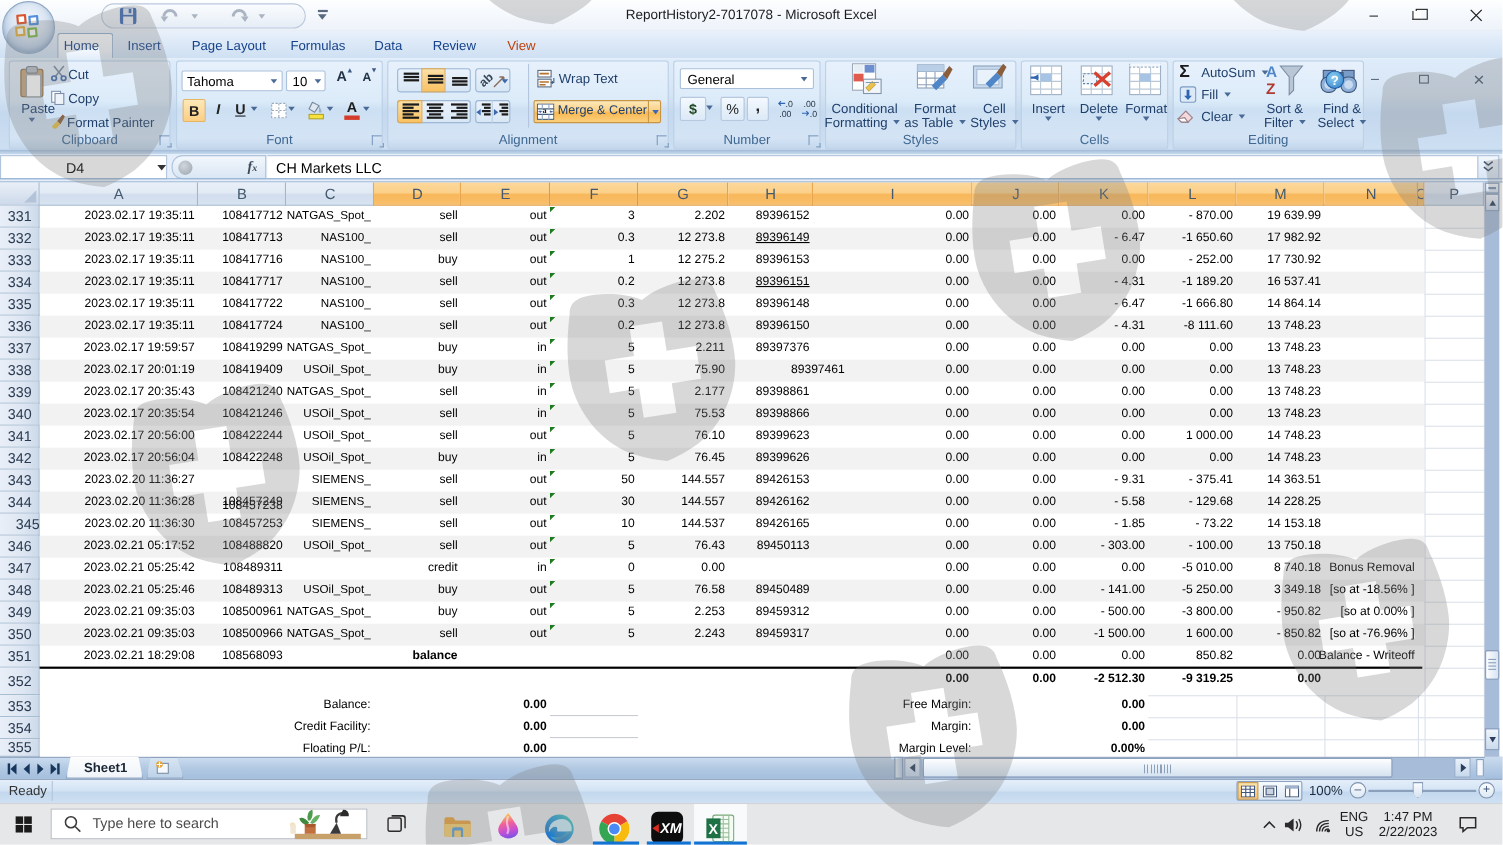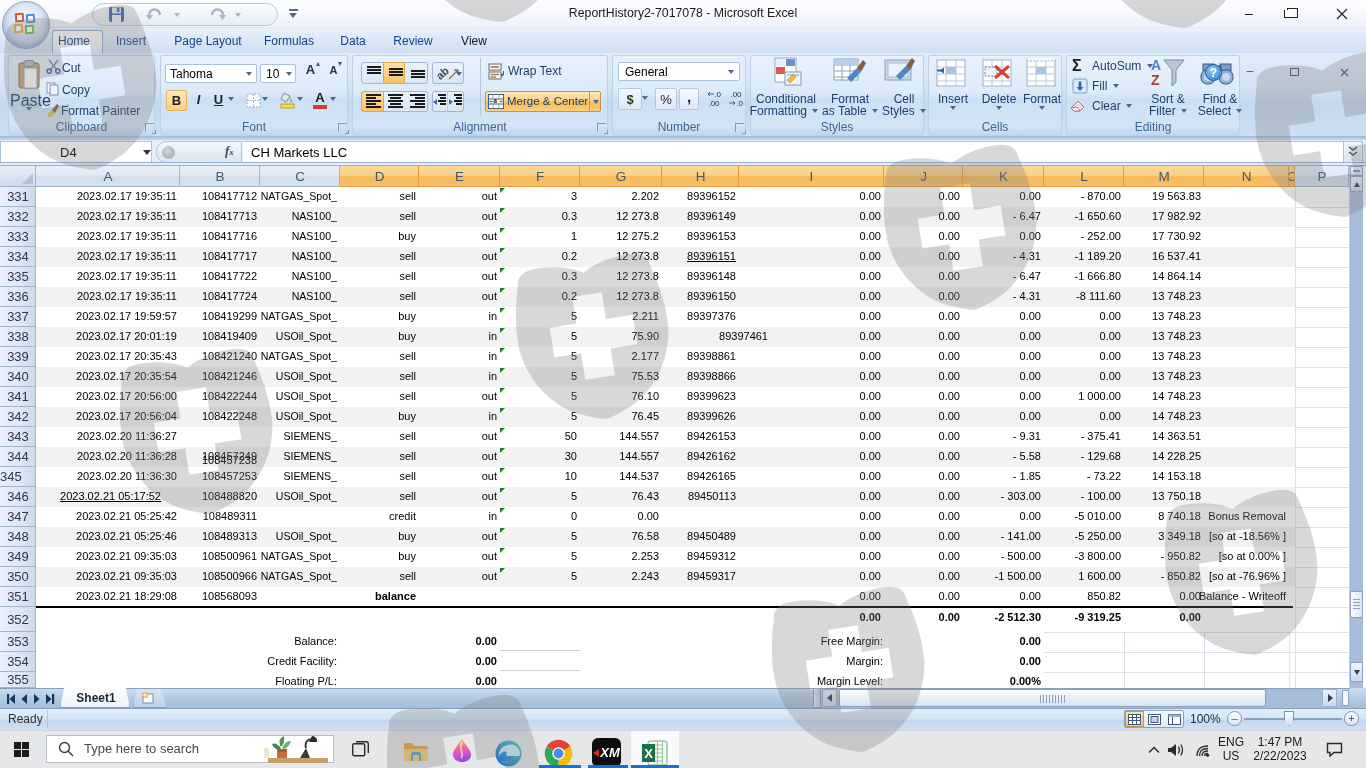--- a/index.html
+++ b/index.html
@@ -40,21 +40,21 @@
     <path d="M1,1 L11,11 M11,1 L1,11" stroke="#222" stroke-width="1.2"></path>
   </svg>
 <div style="position:absolute;left:0;top:28px;width:1366px;height:25px;background:linear-gradient(180deg,#e9f1fb 0%,#d8e6f6 60%,#cfe0f3 100%);"></div>
 <div style="position:absolute;left:52px;top:30px;width:51px;height:23px;background:linear-gradient(180deg,#ffffff,#f2f7fd 70%,#e4eefa);border:1px solid #93aecd;border-bottom:none;border-radius:3px 3px 0 0;"></div>
 <div style="position:absolute;left:52px;top:34px;width:44px;height:15px;text-align:center;font-size:12px;color:#15428b;">Home</div>
 <div style="position:absolute;left:107px;top:34px;width:48px;height:15px;text-align:center;font-size:12px;color:#15428b;">Insert</div>
 <div style="position:absolute;left:168px;top:34px;width:80px;height:15px;text-align:center;font-size:12px;color:#15428b;">Page Layout</div>
 <div style="position:absolute;left:257px;top:34px;width:64px;height:15px;text-align:center;font-size:12px;color:#15428b;">Formulas</div>
 <div style="position:absolute;left:329px;top:34px;width:48px;height:15px;text-align:center;font-size:12px;color:#15428b;">Data</div>
 <div style="position:absolute;left:385px;top:34px;width:56px;height:15px;text-align:center;font-size:12px;color:#15428b;">Review</div>
-<div style="position:absolute;left:450px;top:34px;width:48px;height:15px;text-align:center;font-size:12px;color:#0f172a;">View</div>
+<div style="position:absolute;left:450px;top:34px;width:48px;height:15px;text-align:center;font-size:12px;color:#c2410c;">View</div>
 <div style="position:absolute;left:0;top:53px;width:1366px;height:83px;background:linear-gradient(180deg,#dfecfa 0%,#d5e4f4 40%,#c4d8ee 60%,#cddff2 100%);"></div>
 <div style="position:absolute;left:0;top:136px;width:1366px;height:4px;background:linear-gradient(180deg,#9db8d6,#c8dbef);"></div>
 <div style="position:absolute;left:8px;top:55px;width:147px;height:81px;border:1px solid #bcd0e6;border-radius:3px;background:linear-gradient(180deg,#e7f1fc 0%,#dcebf9 45%,#cde0f3 55%,#d4e4f5 88%,#c3d7ec 100%);"></div>
 <div style="position:absolute;left:8px;top:120px;width:147px;height:16px;text-align:center;font-size:12px;color:#3e6792;">Clipboard</div>
 <div style="position:absolute;left:160px;top:55px;width:188px;height:81px;border:1px solid #bcd0e6;border-radius:3px;background:linear-gradient(180deg,#e7f1fc 0%,#dcebf9 45%,#cde0f3 55%,#d4e4f5 88%,#c3d7ec 100%);"></div>
 <div style="position:absolute;left:160px;top:120px;width:188px;height:16px;text-align:center;font-size:12px;color:#3e6792;">Font</div>
 <div style="position:absolute;left:352px;top:55px;width:256px;height:81px;border:1px solid #bcd0e6;border-radius:3px;background:linear-gradient(180deg,#e7f1fc 0%,#dcebf9 45%,#cde0f3 55%,#d4e4f5 88%,#c3d7ec 100%);"></div>
 <div style="position:absolute;left:352px;top:120px;width:256px;height:16px;text-align:center;font-size:12px;color:#3e6792;">Alignment</div>
 <div style="position:absolute;left:612px;top:55px;width:134px;height:81px;border:1px solid #bcd0e6;border-radius:3px;background:linear-gradient(180deg,#e7f1fc 0%,#dcebf9 45%,#cde0f3 55%,#d4e4f5 88%,#c3d7ec 100%);"></div>
 <div style="position:absolute;left:612px;top:120px;width:134px;height:16px;text-align:center;font-size:12px;color:#3e6792;">Number</div>
@@ -75,21 +75,21 @@
   </div>
 <div style="position:absolute;left:735px;top:123px;width:9px;height:9px;border-left:1px solid #7e9cc0;border-top:1px solid #7e9cc0;">
     <div style="position:absolute;right:-2px;bottom:-2px;width:4px;height:4px;border-right:1px solid #7e9cc0;border-bottom:1px solid #7e9cc0;"></div>
   </div>
 <div style="position:absolute;left:12px;top:58px;width:36px;height:60px;"></div>
 <svg class="ab" style="left:17px;top:60px;" width="26" height="30" viewBox="0 0 26 30">
 <rect x="2" y="3" width="20" height="25" rx="2" fill="#c9a87c" stroke="#8a6d46"></rect>
 <rect x="7" y="0.5" width="10" height="6" rx="2" fill="#b8bfc9" stroke="#7d8691"></rect>
 <rect x="7" y="8" width="13" height="20" fill="#fff" stroke="#9aa4ad"></rect>
   </svg>
-<div style="position:absolute;left:10px;top:92px;width:40px;height:12px;text-align:left;font-size:16px;color:#1f3f6b;">Paste</div>
+<div style="position:absolute;left:10px;top:92px;width:40px;height:12px;text-align:right;font-size:12px;color:#1f3f6b;">Paste</div>
 <div style="position:absolute;left:26px;top:107px;width:0;height:0;border-left:3px solid transparent;border-right:3px solid transparent;border-top:4px solid #4a6a96;"></div>
 <svg class="ab" style="left:46px;top:59px;" width="15" height="15" viewBox="0 0 15 15">
 <path d="M3,1 L11,11 M12,1 L4,11" stroke="#7a8aa0" stroke-width="1.4"></path>
 <circle cx="3.2" cy="12.2" r="2.1" fill="none" stroke="#3c6ab0" stroke-width="1.5"></circle>
 <circle cx="11.8" cy="12.2" r="2.1" fill="none" stroke="#3c6ab0" stroke-width="1.5"></circle>
   </svg>
 <div style="position:absolute;left:62px;top:61px;width:40px;height:12px;font-size:12px;color:#1f3f6b;">Cut</div>
 <svg class="ab" style="left:46px;top:82px;" width="14" height="14" viewBox="0 0 14 14">
 <rect x="1" y="1" width="8" height="10" fill="#fff" stroke="#7d8fa9"></rect>
     <rect x="4" y="3" width="8" height="10" fill="#eef3fa" stroke="#7d8fa9"></rect>
@@ -401,21 +401,21 @@
 <div style="position:absolute;left:0;top:369px;width:36px;height:15px;text-align:center;font-size:13px;color:#2a3a50;">340</div>
 <div style="position:absolute;left:0;top:387px;width:36px;height:20px;background:linear-gradient(90deg,#e9eff8 0%,#dde6f2 60%,#cdd9ea 100%);border-right:1px solid #9eb6ce;border-bottom:1px solid #9eb6ce;"></div>
 <div style="position:absolute;left:0;top:389px;width:36px;height:15px;text-align:center;font-size:13px;color:#2a3a50;">341</div>
 <div style="position:absolute;left:0;top:407px;width:36px;height:20px;background:linear-gradient(90deg,#e9eff8 0%,#dde6f2 60%,#cdd9ea 100%);border-right:1px solid #9eb6ce;border-bottom:1px solid #9eb6ce;"></div>
 <div style="position:absolute;left:0;top:409px;width:36px;height:15px;text-align:center;font-size:13px;color:#2a3a50;">342</div>
 <div style="position:absolute;left:0;top:427px;width:36px;height:20px;background:linear-gradient(90deg,#e9eff8 0%,#dde6f2 60%,#cdd9ea 100%);border-right:1px solid #9eb6ce;border-bottom:1px solid #9eb6ce;"></div>
 <div style="position:absolute;left:0;top:429px;width:36px;height:15px;text-align:center;font-size:13px;color:#2a3a50;">343</div>
 <div style="position:absolute;left:0;top:447px;width:36px;height:20px;background:linear-gradient(90deg,#e9eff8 0%,#dde6f2 60%,#cdd9ea 100%);border-right:1px solid #9eb6ce;border-bottom:1px solid #9eb6ce;"></div>
 <div style="position:absolute;left:0;top:449px;width:36px;height:15px;text-align:center;font-size:13px;color:#2a3a50;">344</div>
 <div style="position:absolute;left:0;top:467px;width:36px;height:20px;background:linear-gradient(90deg,#e9eff8 0%,#dde6f2 60%,#cdd9ea 100%);border-right:1px solid #9eb6ce;border-bottom:1px solid #9eb6ce;"></div>
-<div style="position:absolute;left:0;top:469px;width:36px;height:15px;text-align:left;font-size:13px;color:#2a3a50;">345</div>
+<div style="position:absolute;left:0;top:469px;width:36px;height:15px;text-align:right;font-size:13px;color:#2a3a50;">345</div>
 <div style="position:absolute;left:0;top:487px;width:36px;height:20px;background:linear-gradient(90deg,#e9eff8 0%,#dde6f2 60%,#cdd9ea 100%);border-right:1px solid #9eb6ce;border-bottom:1px solid #9eb6ce;"></div>
 <div style="position:absolute;left:0;top:489px;width:36px;height:15px;text-align:center;font-size:13px;color:#2a3a50;">346</div>
 <div style="position:absolute;left:0;top:507px;width:36px;height:20px;background:linear-gradient(90deg,#e9eff8 0%,#dde6f2 60%,#cdd9ea 100%);border-right:1px solid #9eb6ce;border-bottom:1px solid #9eb6ce;"></div>
 <div style="position:absolute;left:0;top:509px;width:36px;height:15px;text-align:center;font-size:13px;color:#2a3a50;">347</div>
 <div style="position:absolute;left:0;top:527px;width:36px;height:20px;background:linear-gradient(90deg,#e9eff8 0%,#dde6f2 60%,#cdd9ea 100%);border-right:1px solid #9eb6ce;border-bottom:1px solid #9eb6ce;"></div>
 <div style="position:absolute;left:0;top:529px;width:36px;height:15px;text-align:center;font-size:13px;color:#2a3a50;">348</div>
 <div style="position:absolute;left:0;top:547px;width:36px;height:20px;background:linear-gradient(90deg,#e9eff8 0%,#dde6f2 60%,#cdd9ea 100%);border-right:1px solid #9eb6ce;border-bottom:1px solid #9eb6ce;"></div>
 <div style="position:absolute;left:0;top:549px;width:36px;height:15px;text-align:center;font-size:13px;color:#2a3a50;">349</div>
 <div style="position:absolute;left:0;top:567px;width:36px;height:20px;background:linear-gradient(90deg,#e9eff8 0%,#dde6f2 60%,#cdd9ea 100%);border-right:1px solid #9eb6ce;border-bottom:1px solid #9eb6ce;"></div>
 <div style="position:absolute;left:0;top:569px;width:36px;height:15px;text-align:center;font-size:13px;color:#2a3a50;">350</div>
@@ -479,30 +479,30 @@
 <div class="tx r" style="left:217px;top:190px;width:120px;font-size:10.6px;color:#000;">NATGAS_Spot_</div>
 <div class="tx r" style="left:296px;top:190px;width:120px;font-size:11px;color:#000;">sell</div>
 <div class="tx r" style="left:377px;top:190px;width:120px;font-size:11px;color:#000;">out</div>
 <div class="tx r" style="left:457px;top:190px;width:120px;font-size:11px;color:#000;">3</div>
 <div class="tx r" style="left:539px;top:190px;width:120px;font-size:11px;color:#000;">2.202</div>
 <div class="tx r" style="left:616px;top:190px;width:120px;font-size:11px;color:#000;">89396152</div>
 <div class="tx r" style="left:761px;top:190px;width:120px;font-size:11px;color:#000;">0.00</div>
 <div class="tx r" style="left:840px;top:190px;width:120px;font-size:11px;color:#000;">0.00</div>
 <div class="tx r" style="left:921px;top:190px;width:120px;font-size:11px;color:#000;">0.00</div>
 <div class="tx r" style="left:1001px;top:190px;width:120px;font-size:11px;color:#000;">- 870.00</div>
-<div class="tx r" style="left:1081px;top:190px;width:120px;font-size:11px;color:#000;">19 563.83</div>
+<div class="tx r" style="left:1081px;top:190px;width:120px;font-size:11px;color:#000;">19 639.99</div>
 <div style="position:absolute;left:500px;top:188px;width:5px;height:5px;background:#1e7a1e;clip-path:polygon(0 0,100% 0,0 100%);"></div>
 <div class="tx r" style="left:57px;top:210px;width:120px;font-size:11px;color:#000;">2023.02.17 19:35:11</div>
 <div class="tx r" style="left:137px;top:210px;width:120px;font-size:11px;color:#000;">108417713</div>
 <div class="tx r" style="left:217px;top:210px;width:120px;font-size:10.6px;color:#000;">NAS100_</div>
 <div class="tx r" style="left:296px;top:210px;width:120px;font-size:11px;color:#000;">sell</div>
 <div class="tx r" style="left:377px;top:210px;width:120px;font-size:11px;color:#000;">out</div>
 <div class="tx r" style="left:457px;top:210px;width:120px;font-size:11px;color:#000;">0.3</div>
 <div class="tx r" style="left:539px;top:210px;width:120px;font-size:11px;color:#000;">12 273.8</div>
-<div class="tx r" style="left:616px;top:210px;width:120px;font-size:11px;color:#000;">89396149</div>
+<div class="tx r" style="left:616px;top:210px;width:120px;font-size:11px;color:#000;text-decoration:underline;">89396149</div>
 <div class="tx r" style="left:761px;top:210px;width:120px;font-size:11px;color:#000;">0.00</div>
 <div class="tx r" style="left:840px;top:210px;width:120px;font-size:11px;color:#000;">0.00</div>
 <div class="tx r" style="left:921px;top:210px;width:120px;font-size:11px;color:#000;">- 6.47</div>
 <div class="tx r" style="left:1001px;top:210px;width:120px;font-size:11px;color:#000;">-1 650.60</div>
 <div class="tx r" style="left:1081px;top:210px;width:120px;font-size:11px;color:#000;">17 982.92</div>
 <div style="position:absolute;left:500px;top:208px;width:5px;height:5px;background:#1e7a1e;clip-path:polygon(0 0,100% 0,0 100%);"></div>
 <div class="tx r" style="left:57px;top:230px;width:120px;font-size:11px;color:#000;">2023.02.17 19:35:11</div>
 <div class="tx r" style="left:137px;top:230px;width:120px;font-size:11px;color:#000;">108417716</div>
 <div class="tx r" style="left:217px;top:230px;width:120px;font-size:10.6px;color:#000;">NAS100_</div>
 <div class="tx r" style="left:296px;top:230px;width:120px;font-size:11px;color:#000;">buy</div>
@@ -677,21 +677,21 @@
 <div class="tx r" style="left:377px;top:470px;width:120px;font-size:11px;color:#000;">out</div>
 <div class="tx r" style="left:457px;top:470px;width:120px;font-size:11px;color:#000;">10</div>
 <div class="tx r" style="left:539px;top:470px;width:120px;font-size:11px;color:#000;">144.537</div>
 <div class="tx r" style="left:616px;top:470px;width:120px;font-size:11px;color:#000;">89426165</div>
 <div class="tx r" style="left:761px;top:470px;width:120px;font-size:11px;color:#000;">0.00</div>
 <div class="tx r" style="left:840px;top:470px;width:120px;font-size:11px;color:#000;">0.00</div>
 <div class="tx r" style="left:921px;top:470px;width:120px;font-size:11px;color:#000;">- 1.85</div>
 <div class="tx r" style="left:1001px;top:470px;width:120px;font-size:11px;color:#000;">- 73.22</div>
 <div class="tx r" style="left:1081px;top:470px;width:120px;font-size:11px;color:#000;">14 153.18</div>
 <div style="position:absolute;left:500px;top:468px;width:5px;height:5px;background:#1e7a1e;clip-path:polygon(0 0,100% 0,0 100%);"></div>
-<div class="tx r" style="left:41px;top:490px;width:120px;font-size:11px;color:#000;text-decoration:underline;">2023.02.21 05:17:52</div>
+<div class="tx r" style="left:57px;top:490px;width:120px;font-size:11px;color:#000;">2023.02.21 05:17:52</div>
 <div class="tx r" style="left:137px;top:490px;width:120px;font-size:11px;color:#000;">108488820</div>
 <div class="tx r" style="left:217px;top:490px;width:120px;font-size:10.6px;color:#000;">USOil_Spot_</div>
 <div class="tx r" style="left:296px;top:490px;width:120px;font-size:11px;color:#000;">sell</div>
 <div class="tx r" style="left:377px;top:490px;width:120px;font-size:11px;color:#000;">out</div>
 <div class="tx r" style="left:457px;top:490px;width:120px;font-size:11px;color:#000;">5</div>
 <div class="tx r" style="left:539px;top:490px;width:120px;font-size:11px;color:#000;">76.43</div>
 <div class="tx r" style="left:616px;top:490px;width:120px;font-size:11px;color:#000;">89450113</div>
 <div class="tx r" style="left:761px;top:490px;width:120px;font-size:11px;color:#000;">0.00</div>
 <div class="tx r" style="left:840px;top:490px;width:120px;font-size:11px;color:#000;">0.00</div>
 <div class="tx r" style="left:921px;top:490px;width:120px;font-size:11px;color:#000;">- 303.00</div>

